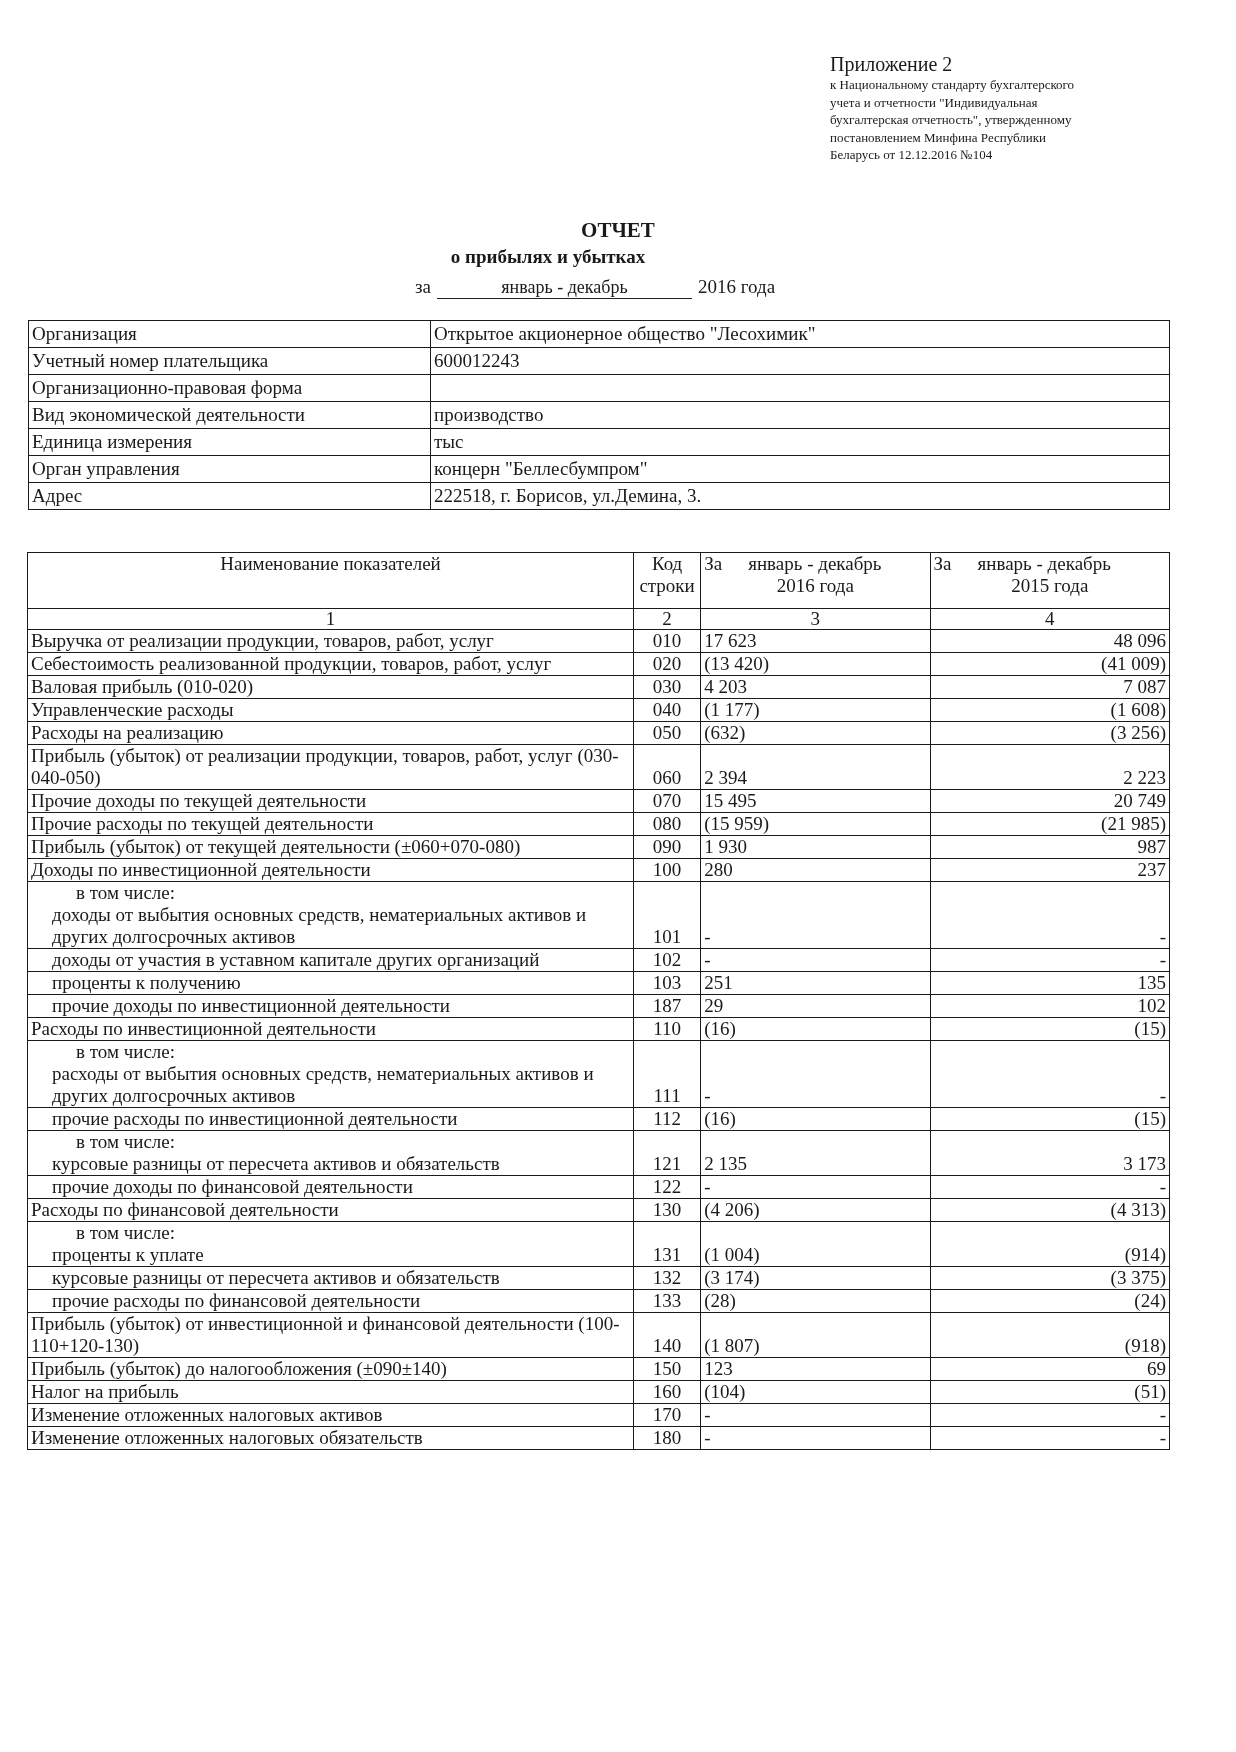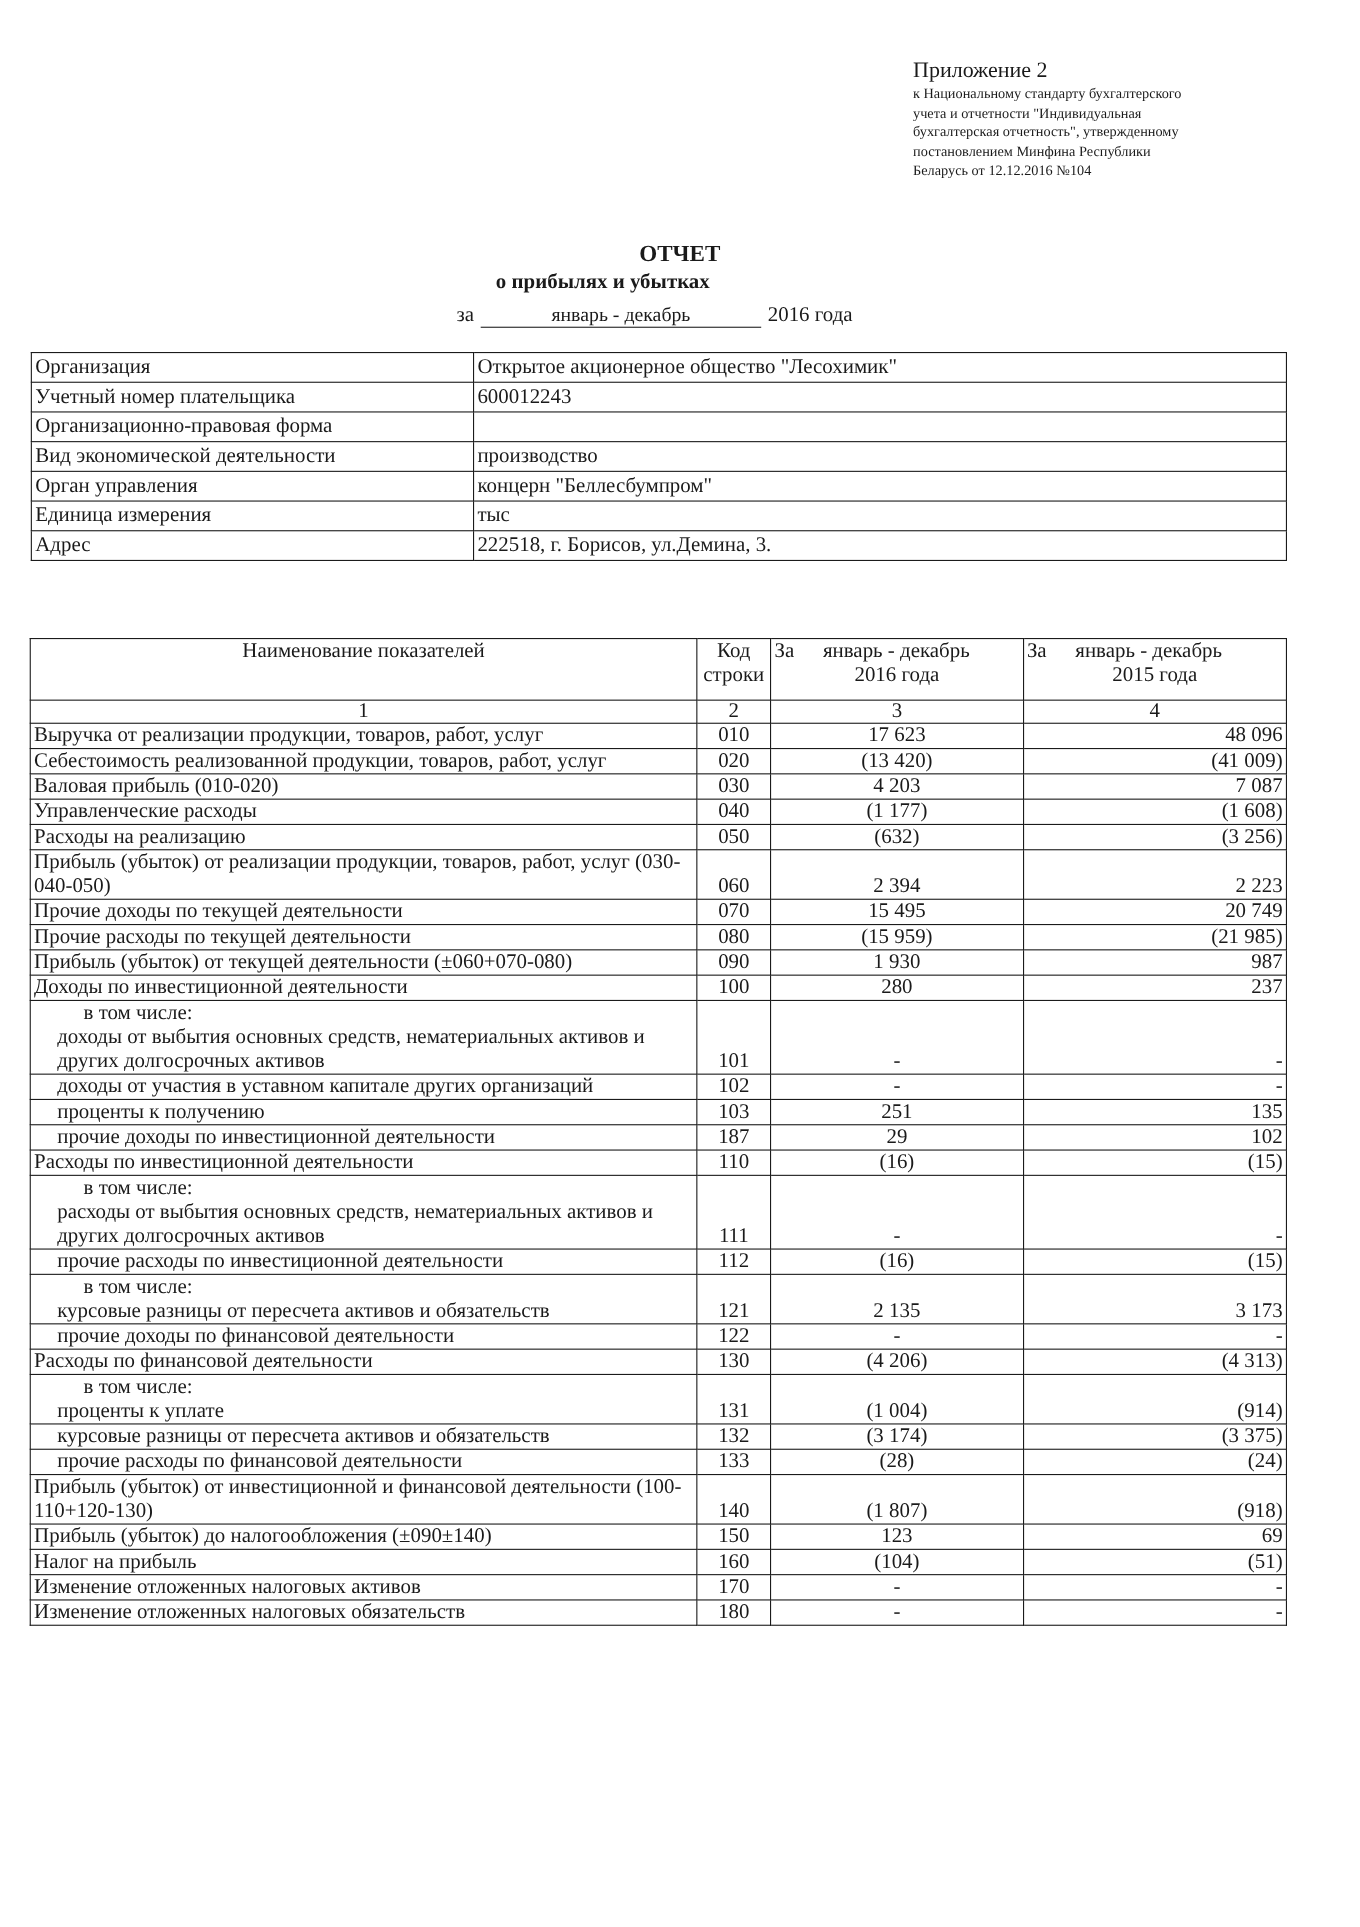--- a/index.html
+++ b/index.html
@@ -15,24 +15,24 @@
   .period { position: absolute; left: 415px; top: 276px; font-size: 19px; display: flex; align-items: baseline; }
   .period .underline { display: inline-block; width: 255px; border-bottom: 1.5px solid #222; text-align: center; margin: 0 6px; font-size: 18px; }
 
   table { border-collapse: collapse; position: absolute; padding-left: 24px; }
   td { border: 1.8px solid #1b1b1b; padding: 0 3px; font-size: 19px; line-height: 22px; vertical-align: bottom; }
 
   .info { left: 28px; top: 320px; width: 1142px; }
   .info td { height: 26px; vertical-align: middle; }
   .info td.k { width: 395px; }
 
-  .main { left: 27px; top: 552px; width: 1143px; margin-top: 28px; }
+  .main { left: 27px; top: 552px; width: 1143px; }
   .main td.name { width: 577px; }
   .main td.code { width: 60px; text-align: center; }
-  .main td.v16 { width: 222px; text-align: center; }
+  .main td.v16 { width: 222px; text-align: left; }
   .main td.v15 { width: 232px; text-align: right; }
   .main tr.hdr td { vertical-align: top; text-align: center; height: 55px; }
   .main tr.hdr td.pcol { text-align: left; }
   .hdr .za { display: inline-block; width: 44px; }
   .hdr .yr { display: block; text-align: center; }
   .main tr.num td { text-align: center; height: 20px; line-height: 20px; }
   .main td.name.sub { padding-left: 24px; }
   .nl { display: block; }
 </style>
 </head>
@@ -69,26 +69,26 @@
       </tr>
       <tr>
         <td class="k">Организационно-правовая форма</td>
         <td></td>
       </tr>
       <tr>
         <td class="k">Вид экономической деятельности</td>
         <td>производство</td>
       </tr>
       <tr>
+        <td class="k">Единица измерения</td>
+        <td>тыс</td>
+      </tr>
+      <tr>
         <td class="k">Орган управления</td>
         <td>концерн "Беллесбумпром"</td>
-      </tr>
-      <tr>
-        <td class="k">Единица измерения</td>
-        <td>тыс</td>
       </tr>
       <tr>
         <td class="k">Адрес</td>
         <td>222518, г. Борисов, ул.Демина, 3.</td>
       </tr>
     </tbody>
 </table>
 
 <table class="main">
   <tbody id="main-body">

